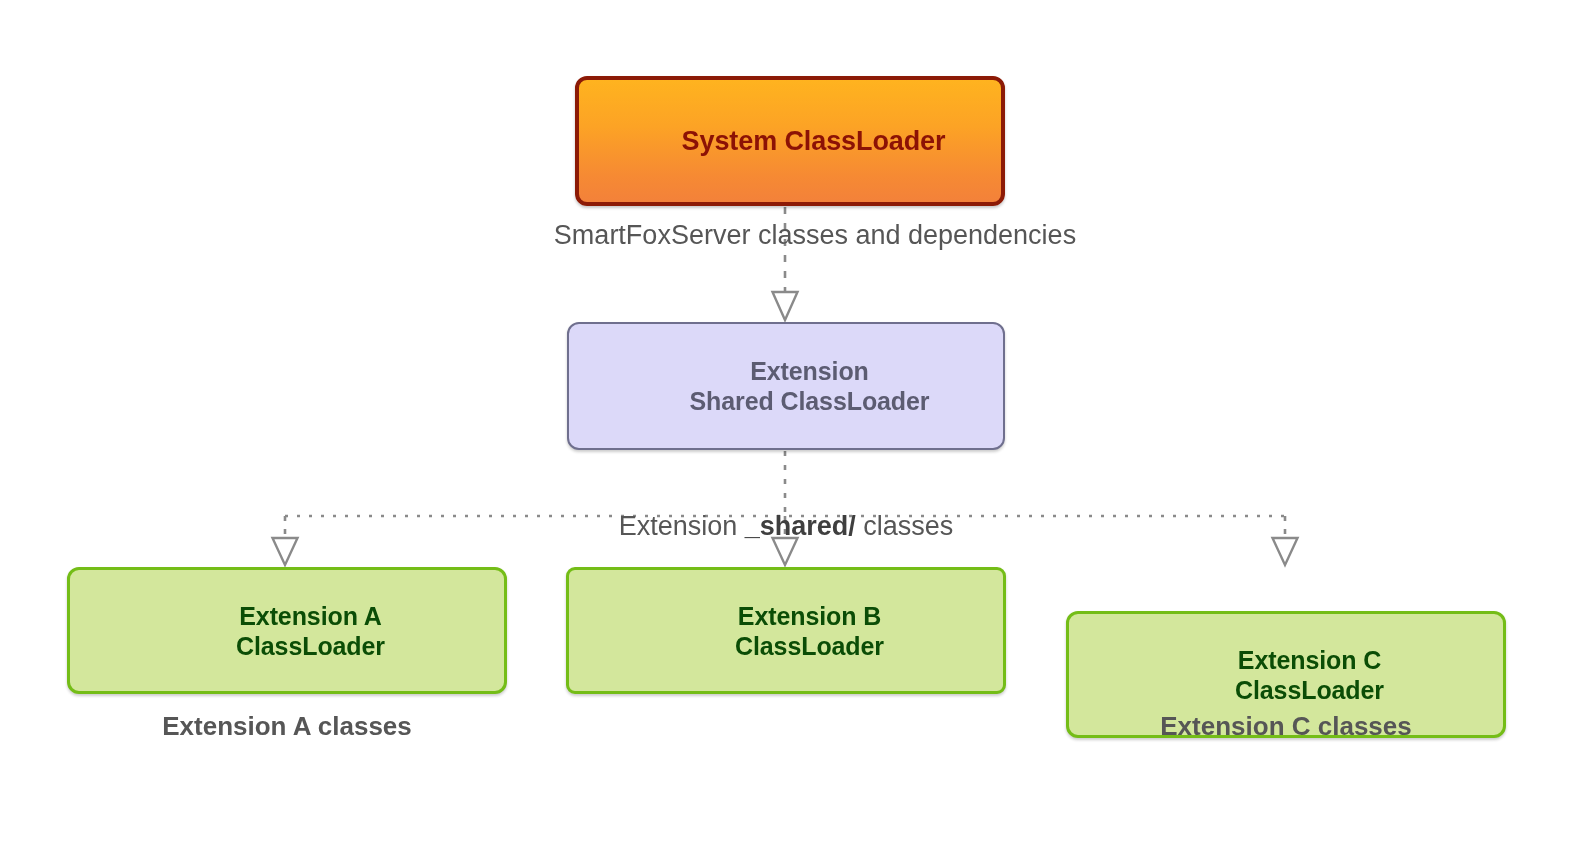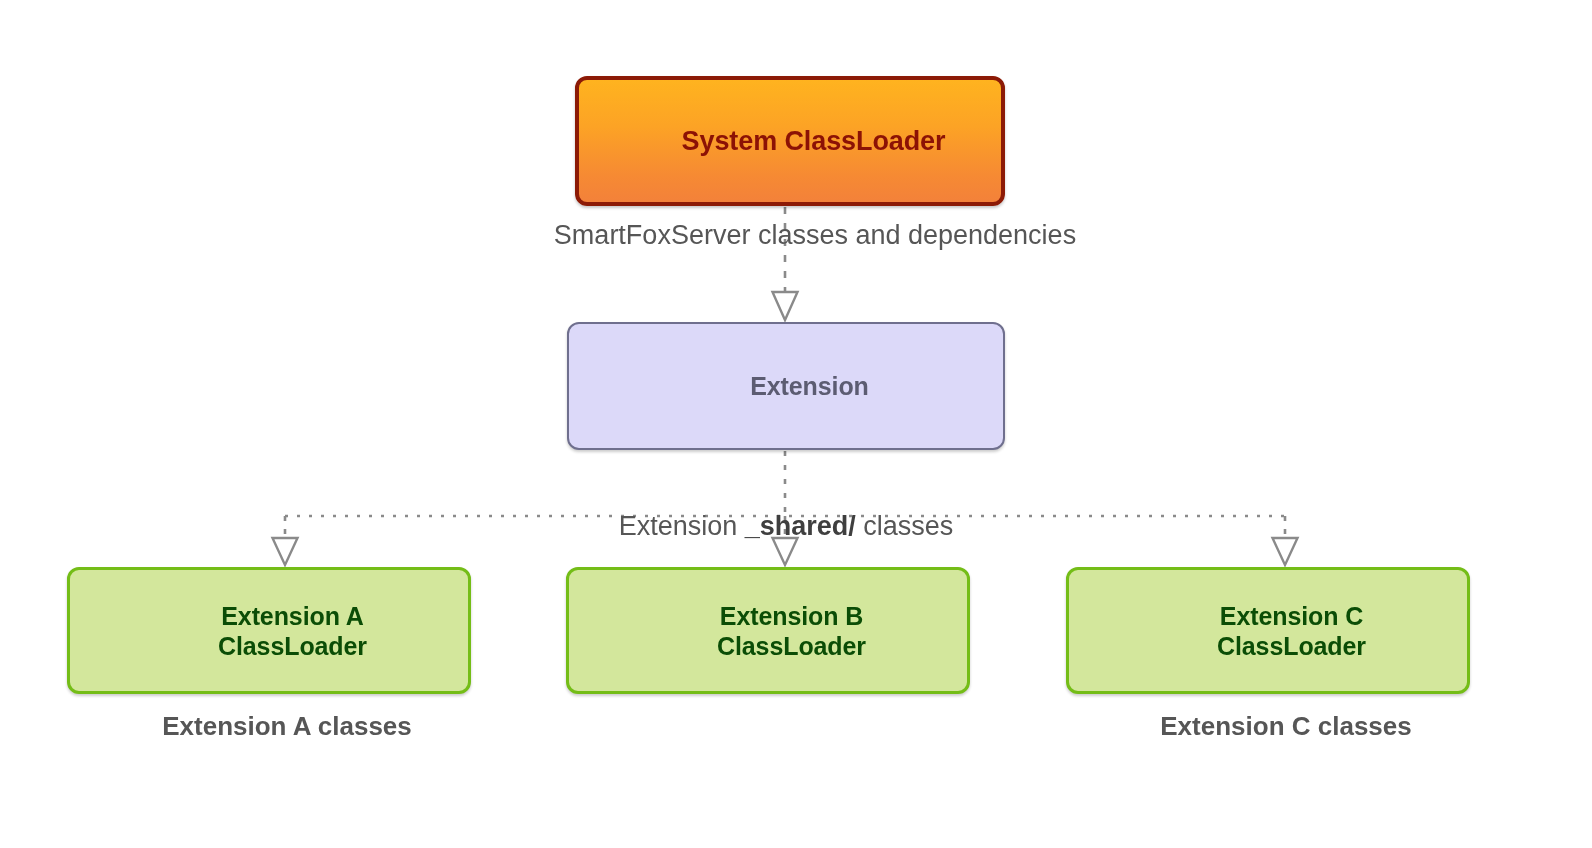--- a/index.html
+++ b/index.html
@@ -60,32 +60,32 @@
     border-radius: 12px;
     background: #dcd9f9;
     color: #5c5c72;
     font-size: 25px;
     box-shadow: 0 2px 3px rgba(0,0,0,0.20);
   }
 
   
   .node-ext {
     top: 567px;
-    width: 404px;
+    width: 440px;
     height: 127px;
     border: 3px solid #74bd17;
     border-radius: 12px;
     background: #d3e79c;
     color: #0b4d06;
     font-size: 25px;
     box-shadow: 0 2px 3px rgba(0,0,0,0.20);
   }
   .node-ext-a { left: 67px; }
-  .node-ext-b { left: 566px; }
-  .node-ext-c { left: 1066px; }
+  .node-ext-b { left: 566px; border-radius: 9px; }
+  .node-ext-c { left: 1066px; margin-top: 44px; }
 
   
   .edge-label {
     position: absolute;
     color: #565656;
     font-size: 27px;
     font-weight: normal;
     white-space: nowrap;
     text-align: center;
     line-height: 1;
@@ -152,20 +152,21 @@
       <path d="M 1272.5 538 L 1297.5 538 L 1285 565 Z" fill="none" stroke="#8a8a8a" stroke-width="2.4" stroke-linejoin="miter"></path>
     </g>
   </svg>
 
   <div class="node node-system">
     <span class="line">System ClassLoader</span>
   </div>
 
   <div class="node node-shared">
     <span class="line">Extension</span>
+    <span class="line">Shared ClassLoader</span>
   </div>
 
   <div class="node node-ext node-ext-a">
     <span class="line">Extension A</span>
     <span class="line">ClassLoader</span>
   </div>
 
   <div class="node node-ext node-ext-b">
     <span class="line">Extension B</span>
     <span class="line">ClassLoader</span>

